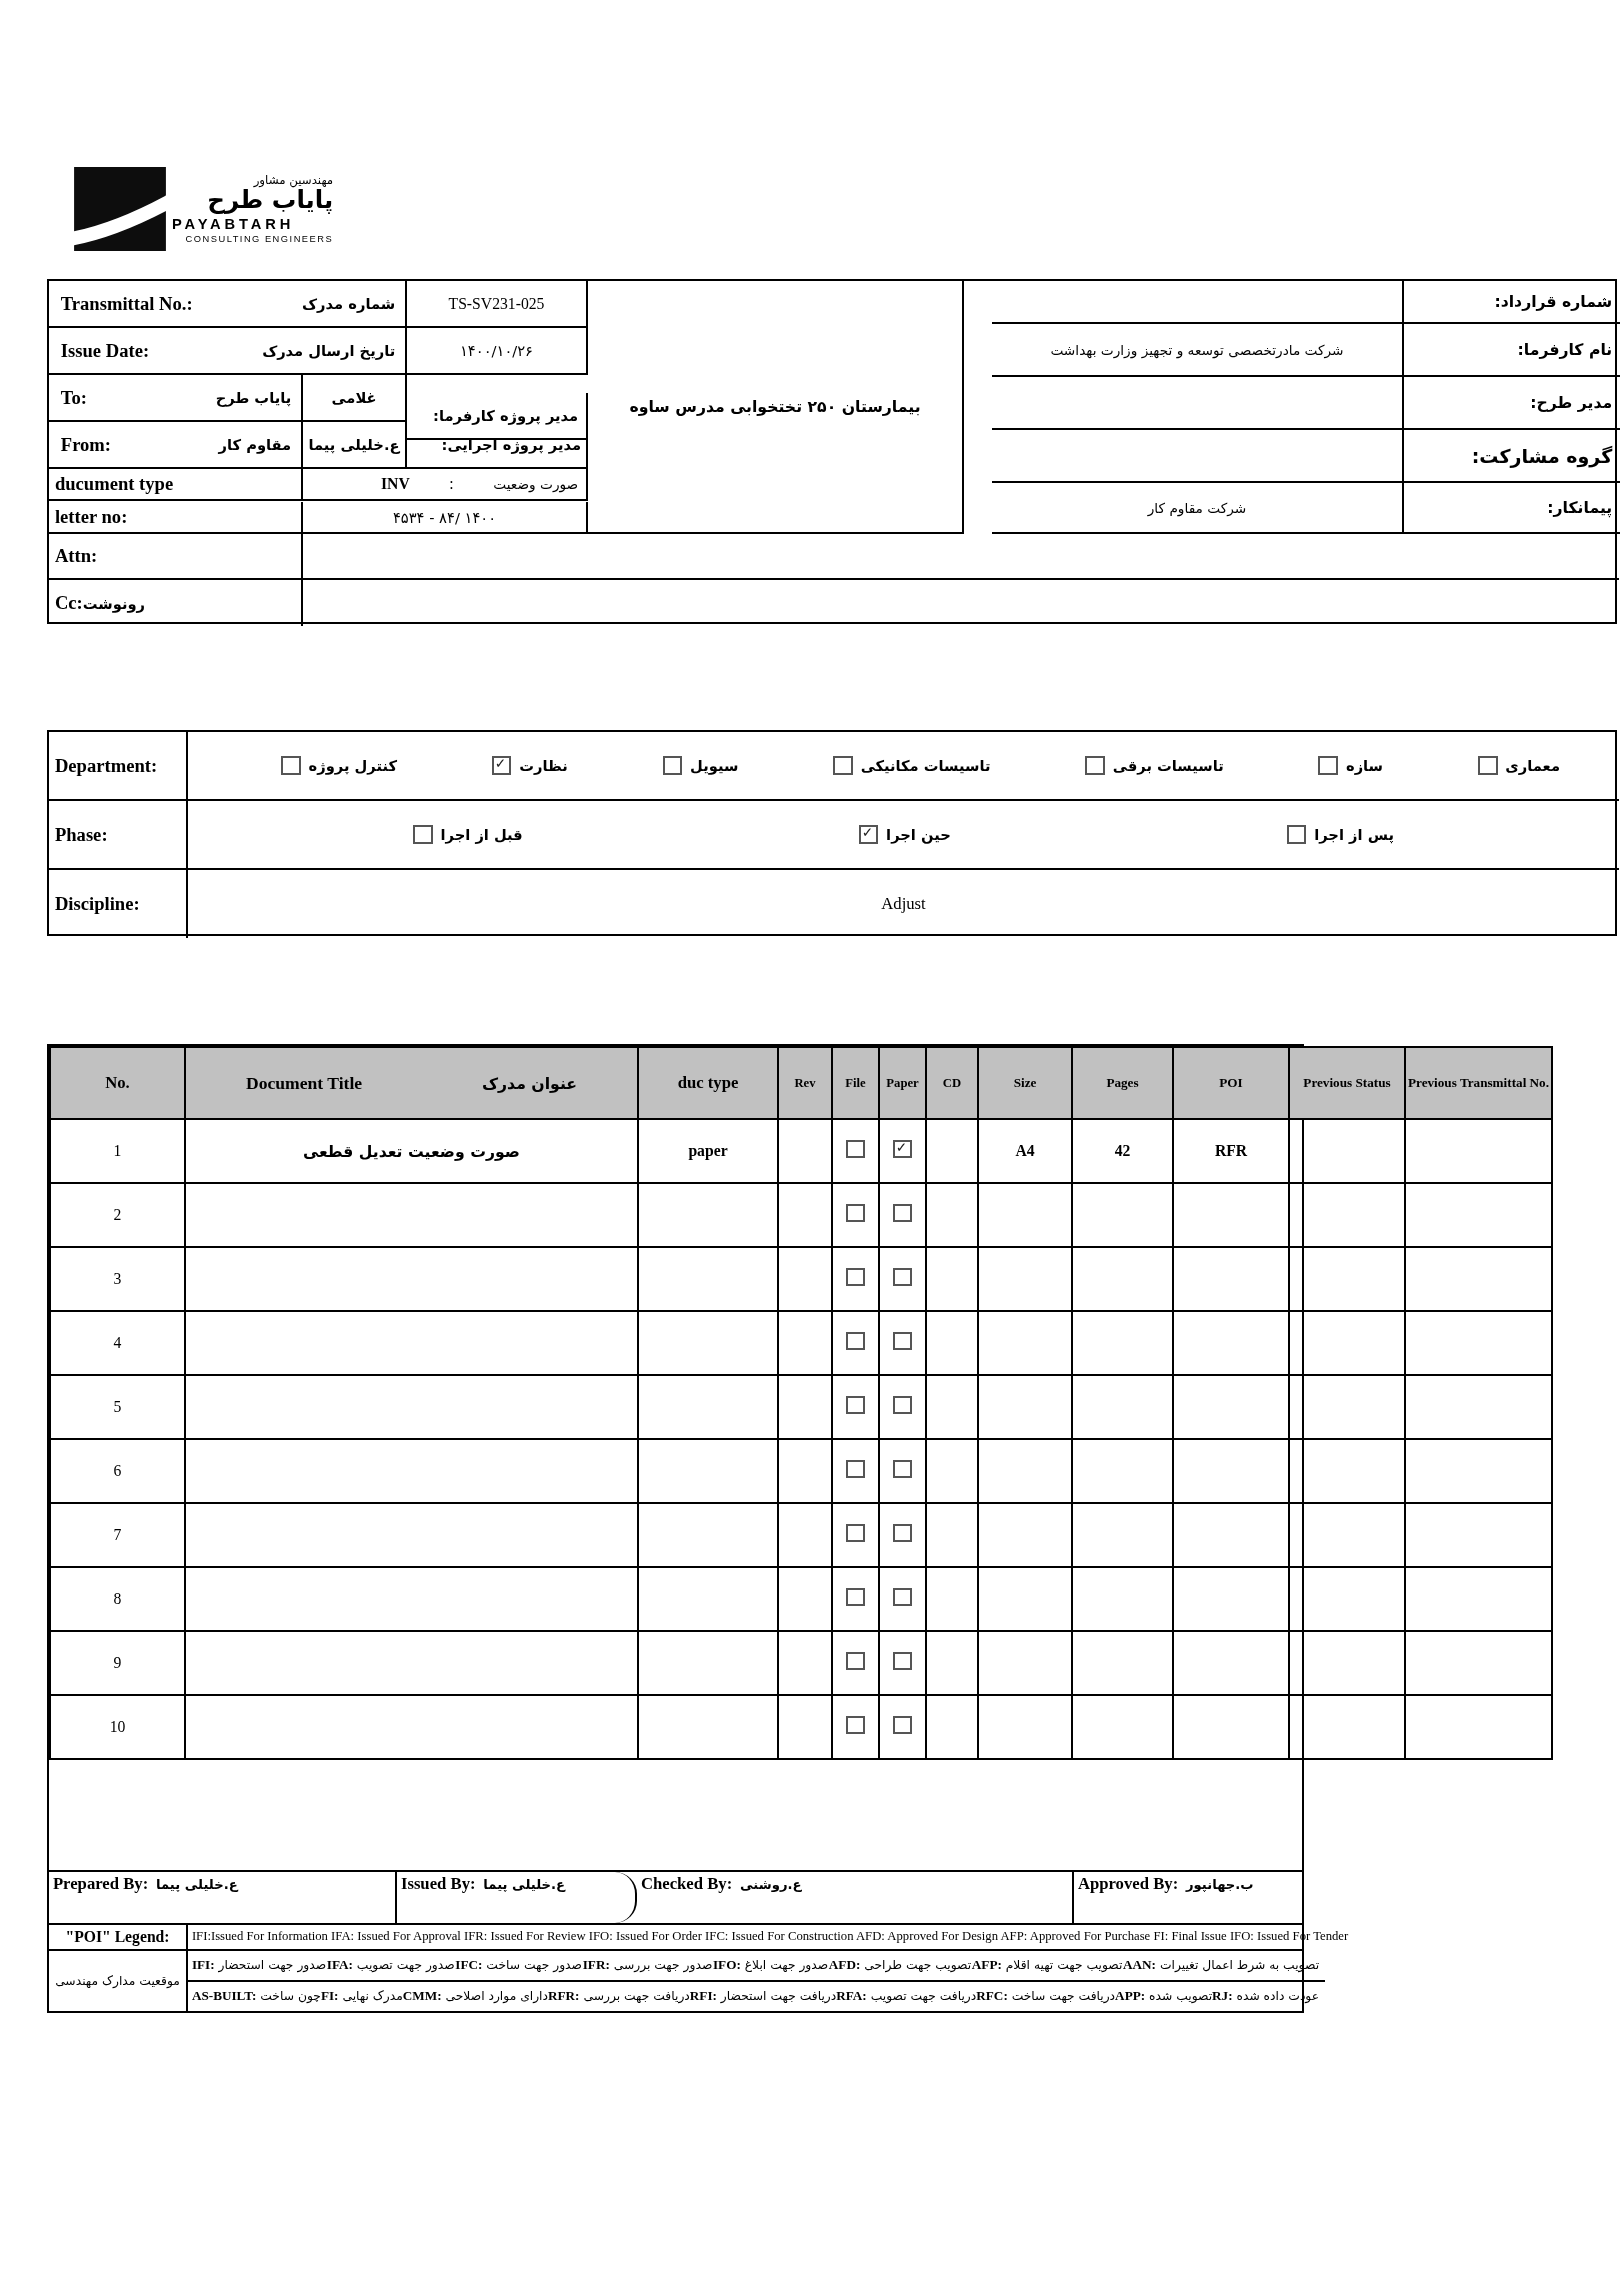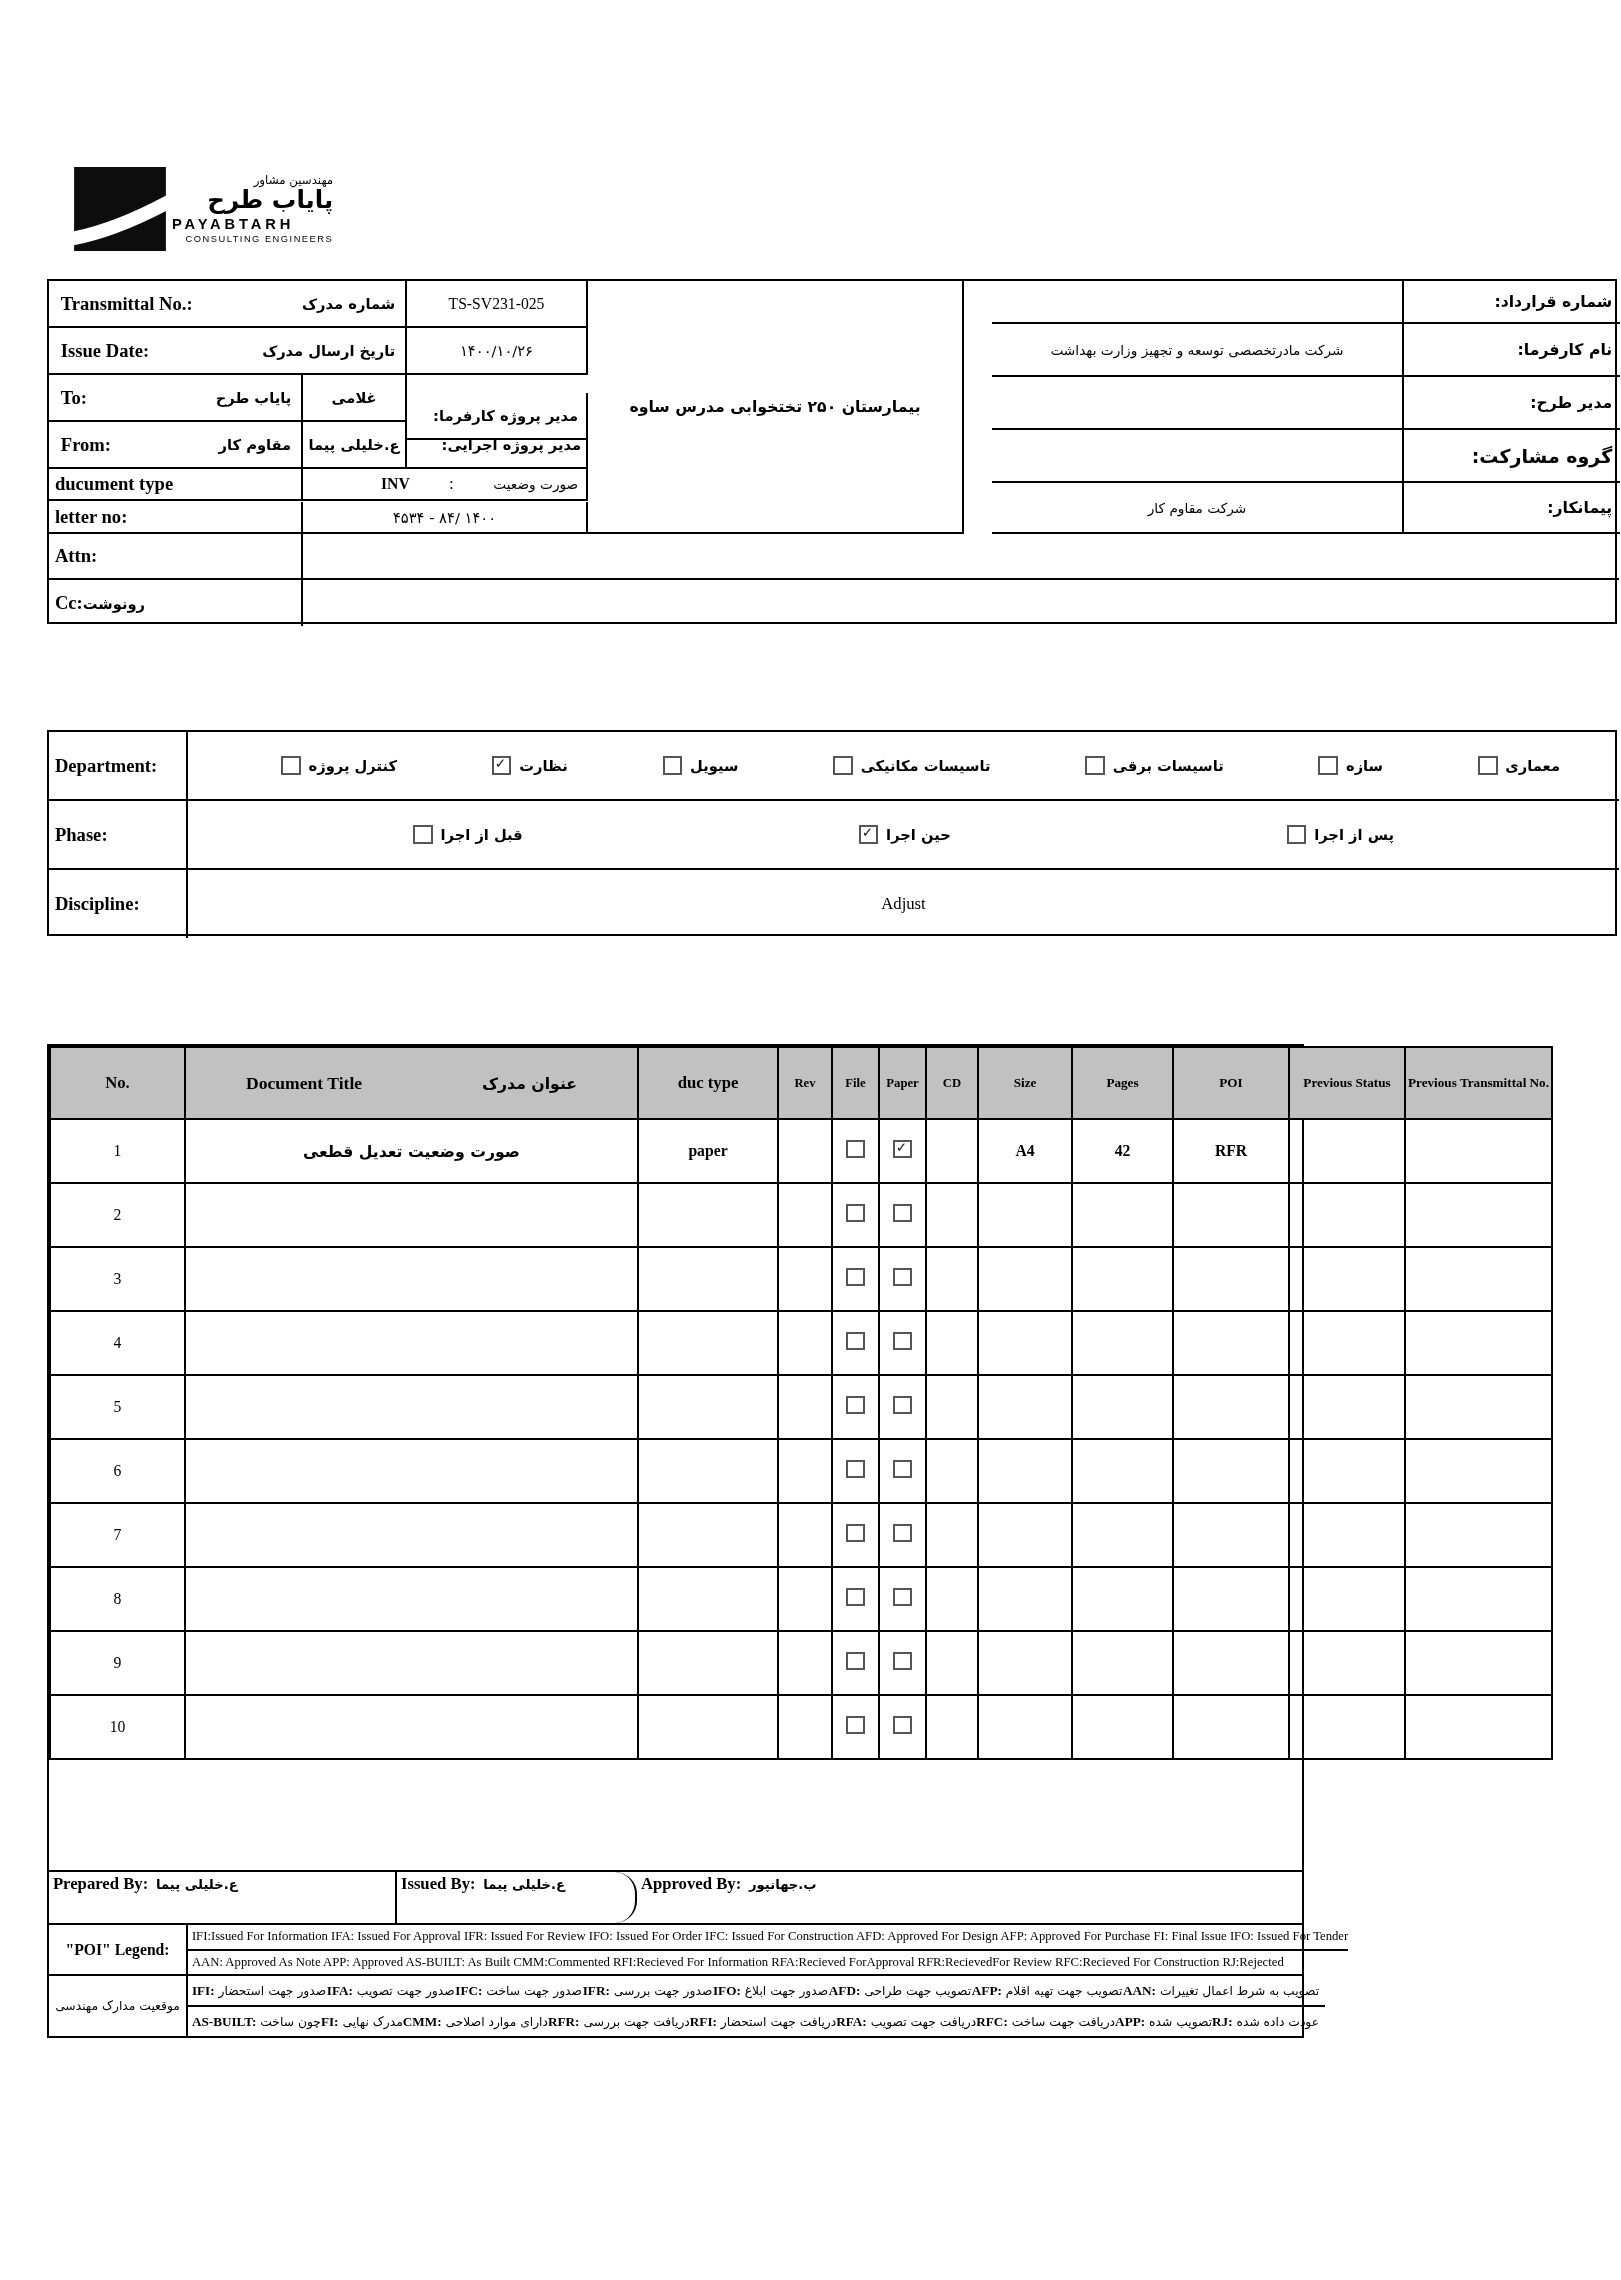--- a/index.html
+++ b/index.html
@@ -422,33 +422,36 @@
 
     <div class="sig-row">
       <div class="sig-cell" style="width:348px;">
         <span class="sig-lbl">Prepared By:</span>
         <span class="sig-name">ع.خلیلی پیما</span>
       </div>
       <div class="sig-cell" style="width:240px;border-radius:22px;">
         <span class="sig-lbl">Issued By:</span>
         <span class="sig-name">ع.خلیلی پیما</span>
       </div>
+      <div class="sig-cell" style="width:437px;">
+        <span class="sig-lbl">Checked By:</span>
+        <span class="sig-name">ع.روشنی</span>
+      </div>
       <div class="sig-cell" style="flex:1;">
         <span class="sig-lbl">Approved By:</span>
         <span class="sig-name">ب.جهانپور</span>
       </div>
     </div>
 
     <div class="legend-group">
       <div class="legend-lblcell">
         <span class="poi-lbl">"POI" Legend:</span>
       </div>
       <div class="legend-rows">
         <div class="lg-en">IFI:Issued For Information  IFA: Issued For Approval  IFR: Issued For Review   IFO: Issued For Order  IFC: Issued For Construction AFD: Approved For Design AFP: Approved For Purchase  FI: Final Issue  IFO: Issued For Tender</div>
-        <div class="lg-en">AAN: Approved As Note  APP: Approved  AS-BUILT: As Built CMM:Commented  RFI:Recieved For Information  RFA:Recieved ForApproval  RFR:RecievedFor Review  RFC:Recieved For Construction  RJ:Rejected</div>
       </div>
     </div>
 
     <div class="legend-group second">
       <div class="legend-lblcell">
         <span class="side-lbl">موقعیت مدارک مهندسی</span>
       </div>
       <div class="legend-rows">
         <div class="lg-fa" id="fa-legend-row1">
             <span class="lg-item">

